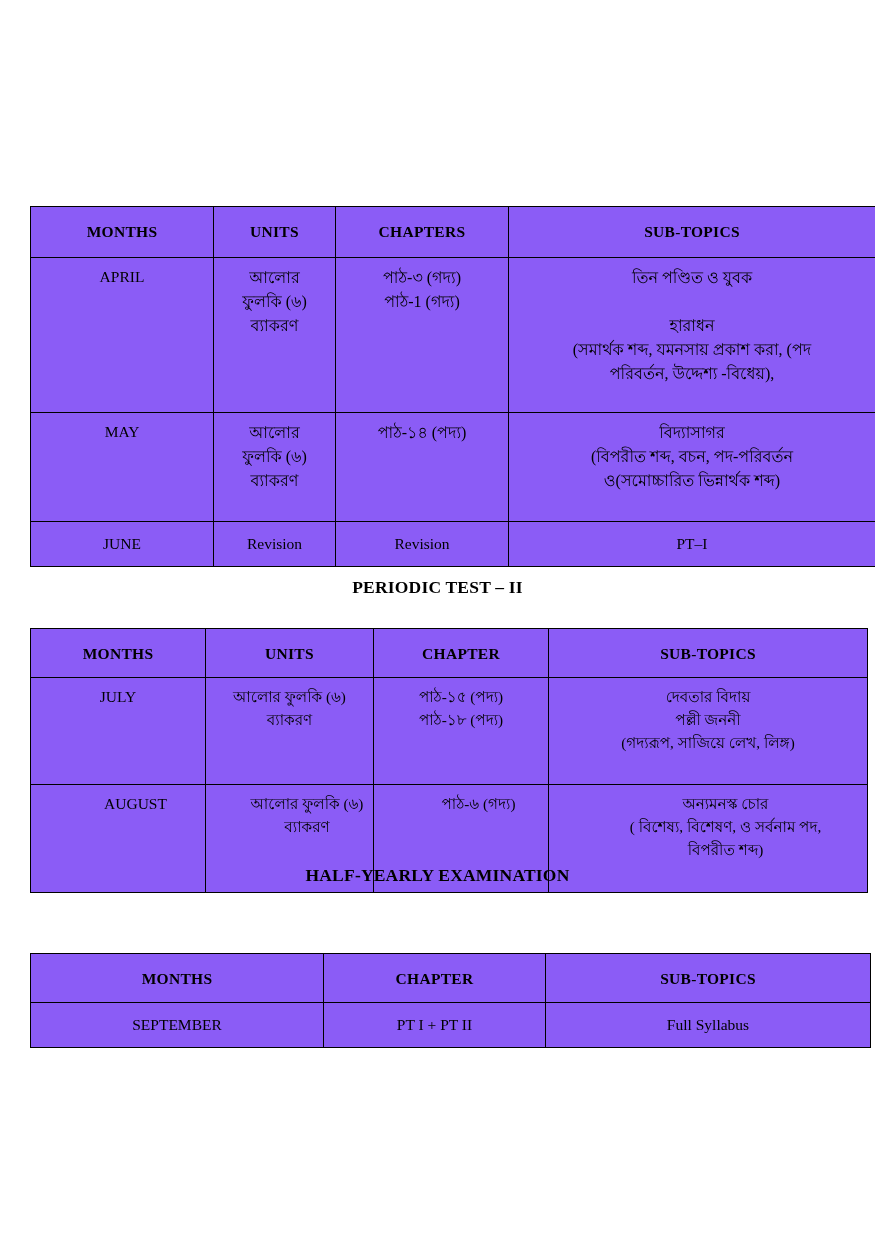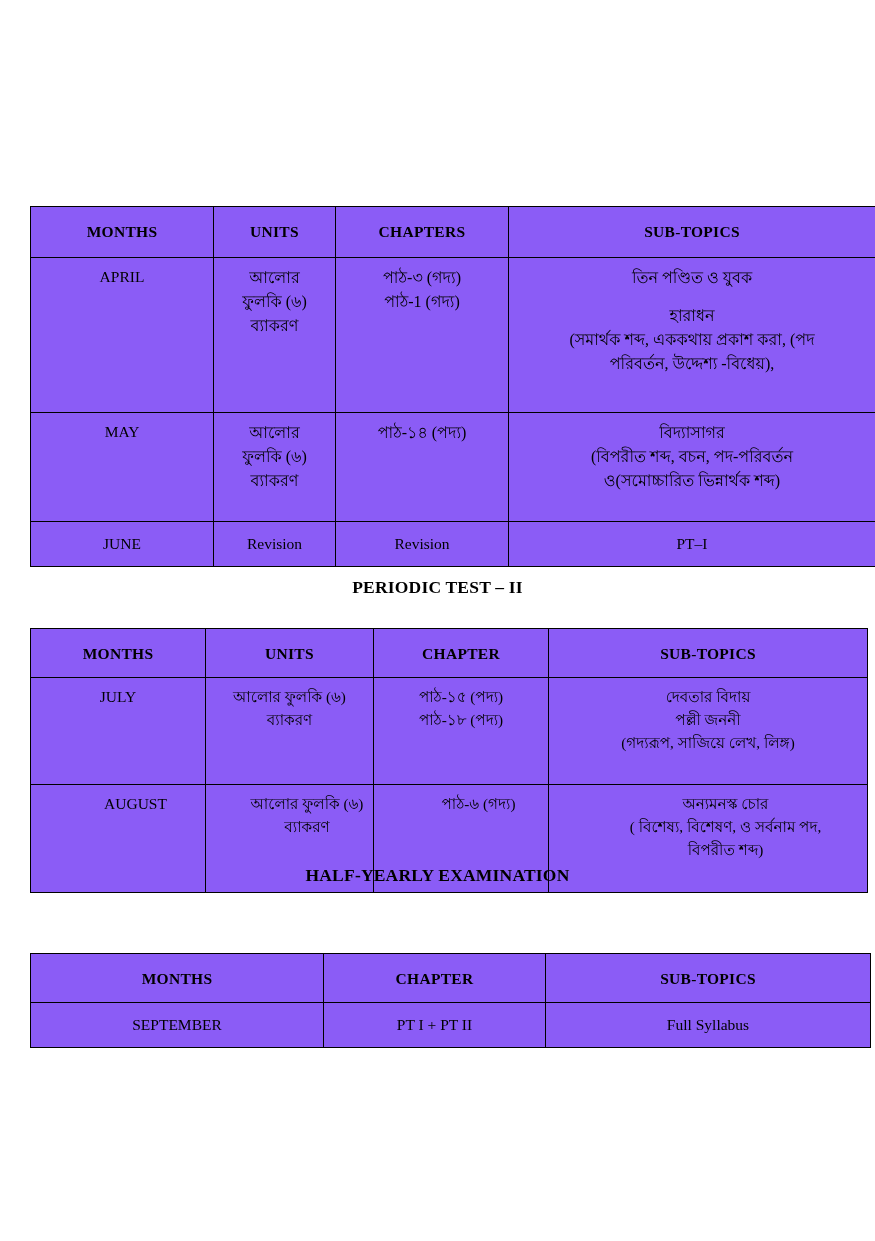--- a/index.html
+++ b/index.html
@@ -69,21 +69,21 @@
   .bn {
     font-family: "Liberation Serif", "DejaVu Sans", sans-serif;
     font-size: 16px;
     line-height: 1.5;
   }
   .bn-sm {
     font-family: "Liberation Serif", "DejaVu Sans", sans-serif;
     font-size: 15.2px;
     line-height: 1.5;
   }
-  .gap-top { margin-top: 14px; }
+  .gap-top { margin-top: 24px; }
   .line { display: block; }
 
   
   #table-pt1 { left: 30px; top: 206px; width: 845px; }
   #table-pt1 col.c1 { width: 183px; }
   #table-pt1 col.c2 { width: 122px; }
   #table-pt1 col.c3 { width: 173px; }
   #table-pt1 col.c4 { width: 367px; }
   #table-pt1 tr.r-head td { height: 50px; }
   #table-pt1 tr.r-april td { height: 154px; }
@@ -154,21 +154,21 @@
         <td>
           <div class="cell-inner bn">
             <span class="line">পাঠ-৩ (গদ্য)</span>
             <span class="line">পাঠ-1 (গদ্য)</span>
           </div>
         </td>
         <td>
           <div class="cell-inner bn">
             <span class="line">তিন পণ্ডিত ও যুবক</span>
             <span class="line gap-top">হারাধন</span>
-            <span class="line">(সমার্থক শব্দ, এককথায় প্রকাশ করা, (পদ</span>
+            <span class="line">(সমার্থক শব্দ, যমনসায় প্রকাশ করা, (পদ</span>
             <span class="line">পরিবর্তন, উদ্দেশ্য -বিধেয়),</span>
           </div>
         </td>
       </tr>
 
       <tr class="r-may">
         <td>
           <div class="cell-inner en">MAY</div>
         </td>
         <td>

